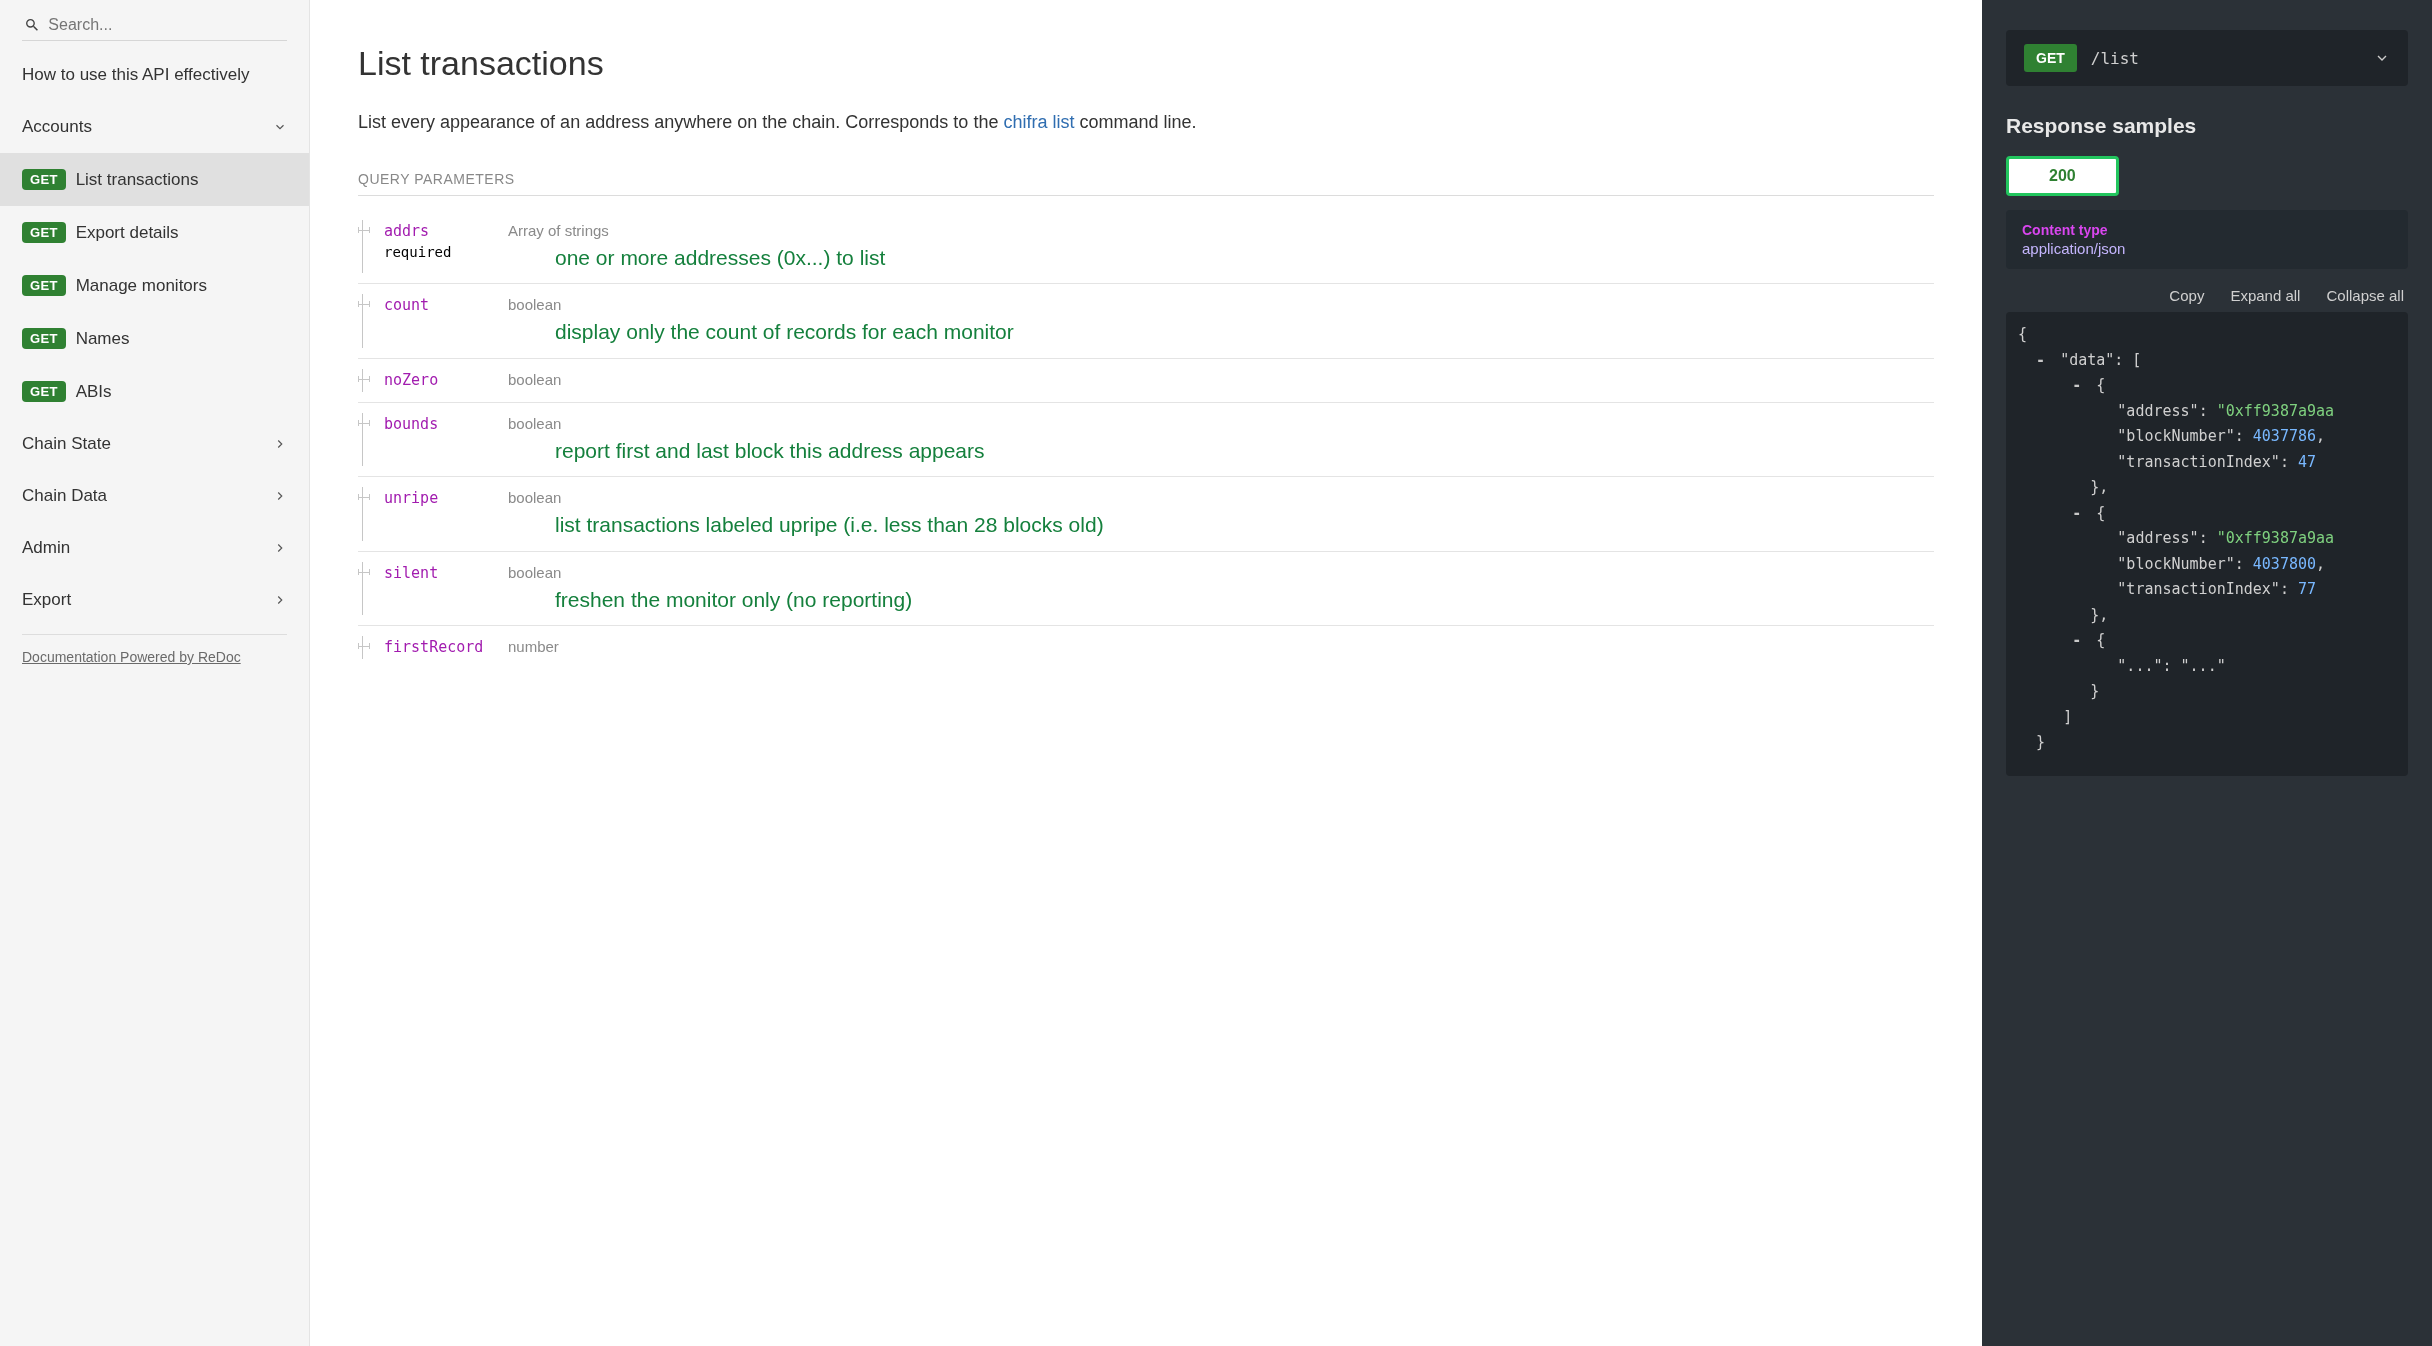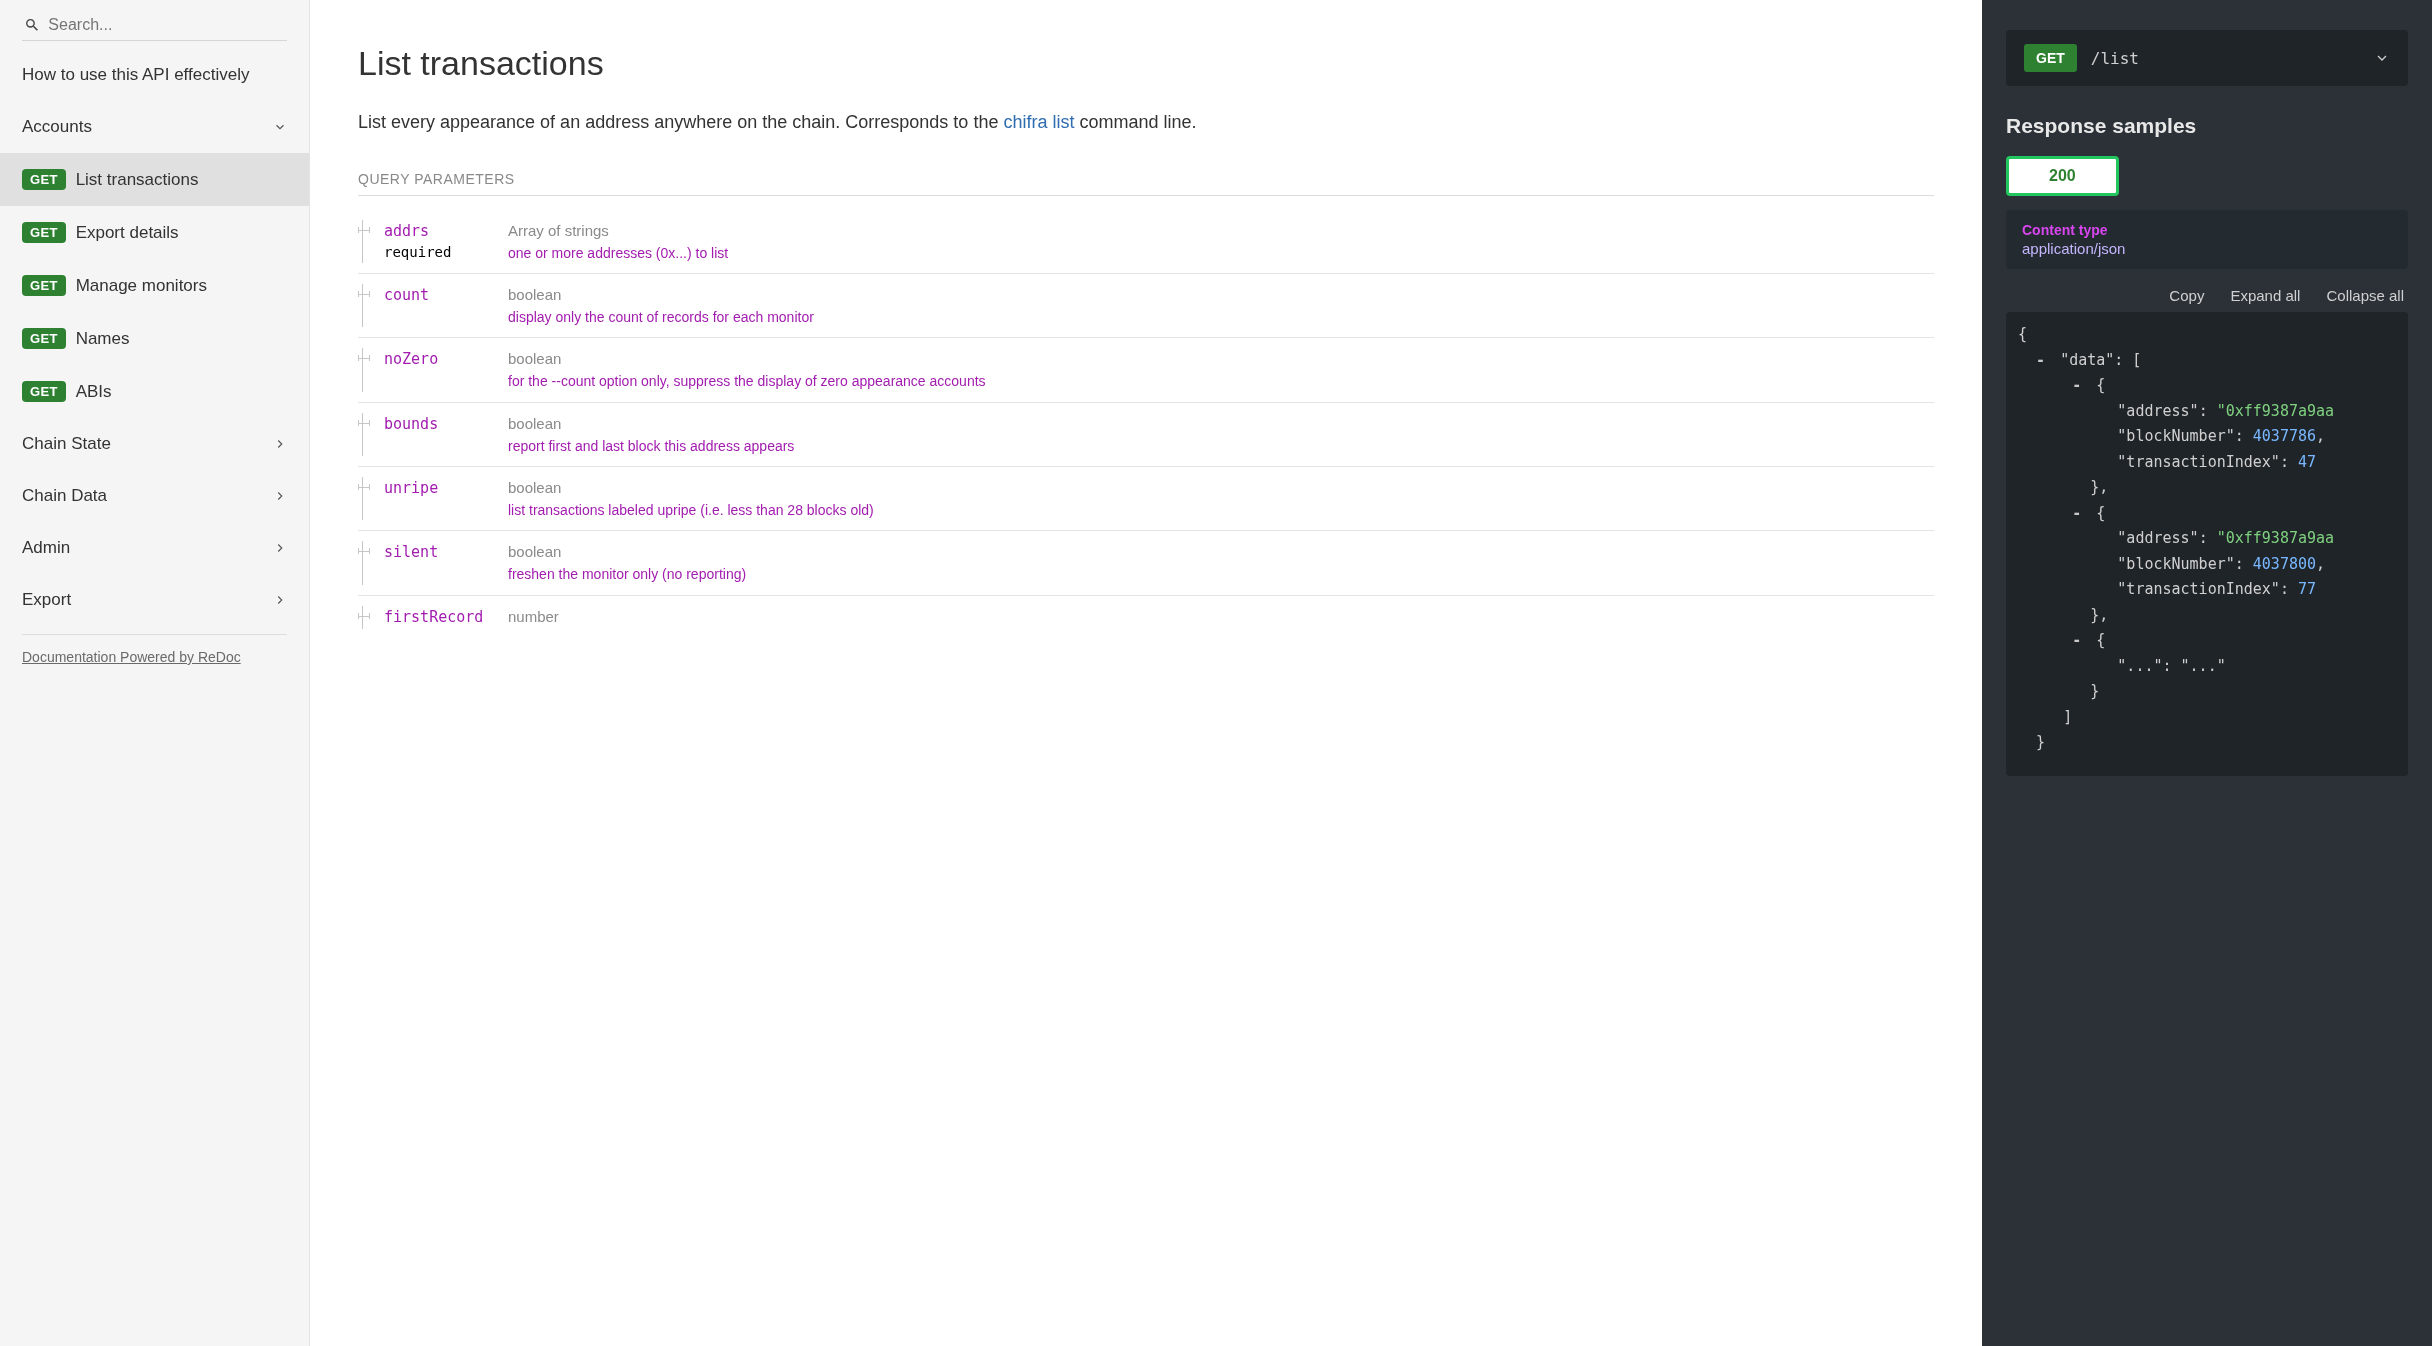--- a/index.html
+++ b/index.html
@@ -100,21 +100,21 @@
   }
   .param-dash::before, .param-dash::after {
     content: ""; position: absolute; width: 1px; height: 6px; background: #c6c6c6;
   }
   .param-dash::before { left: 0; top: -3px; }
   .param-dash::after  { right: 0; top: -3px; }
   .param-name { font-family: "Menlo","Consolas",monospace; font-size: 15px; color: #a21caf; }
   .param-req  { font-family: "Menlo","Consolas",monospace; font-size: 14px; color: #000000; display: block; margin-top: 4px; }
   .param-right { flex: 1; padding-top: 2px; }
   .param-type { color: #8a8a8a; font-size: 15px; margin-bottom: 4px; }
-  .param-desc { color: #a21caf; font-size: 14px; line-height: 1.45; }
+  .param-desc { color: #15803d; font-size: 21px; line-height: 1.45; margin-left: 47px; }
 
   
   .samples {
     width: 450px;
     background: #2b3137;
     color: #e8e8e8;
     padding: 30px 24px 0 24px;
     overflow-y: auto;
   }
   .endpoint-bar {
@@ -269,21 +269,20 @@
         <div class="param-left"><span class="param-dash"></span><span class="param-name">count</span></div>
         <div class="param-right">
           <div class="param-type">boolean</div>
           <div class="param-desc">display only the count of records for each monitor</div>
         </div>
       </div>
       <div class="param-row">
         <div class="param-left"><span class="param-dash"></span><span class="param-name">noZero</span></div>
         <div class="param-right">
           <div class="param-type">boolean</div>
-          <div class="param-desc">for the --count option only, suppress the display of zero appearance accounts</div>
         </div>
       </div>
       <div class="param-row">
         <div class="param-left"><span class="param-dash"></span><span class="param-name">bounds</span></div>
         <div class="param-right">
           <div class="param-type">boolean</div>
           <div class="param-desc">report first and last block this address appears</div>
         </div>
       </div>
       <div class="param-row">

